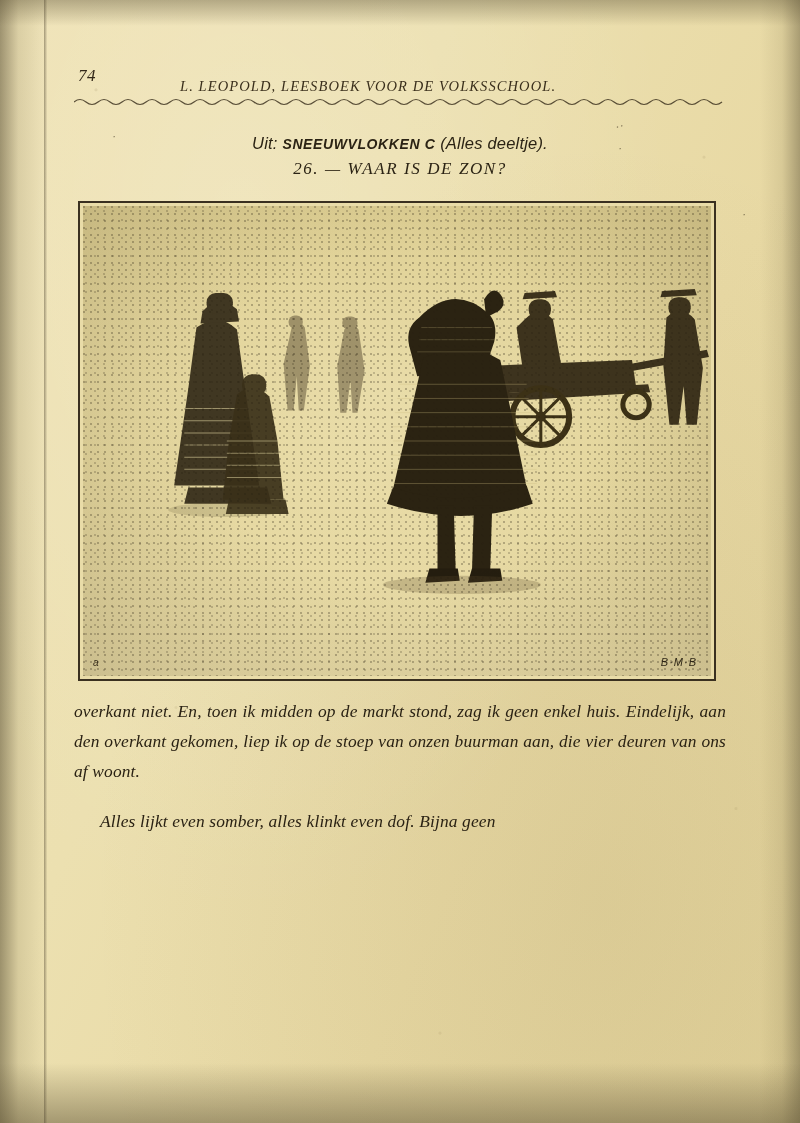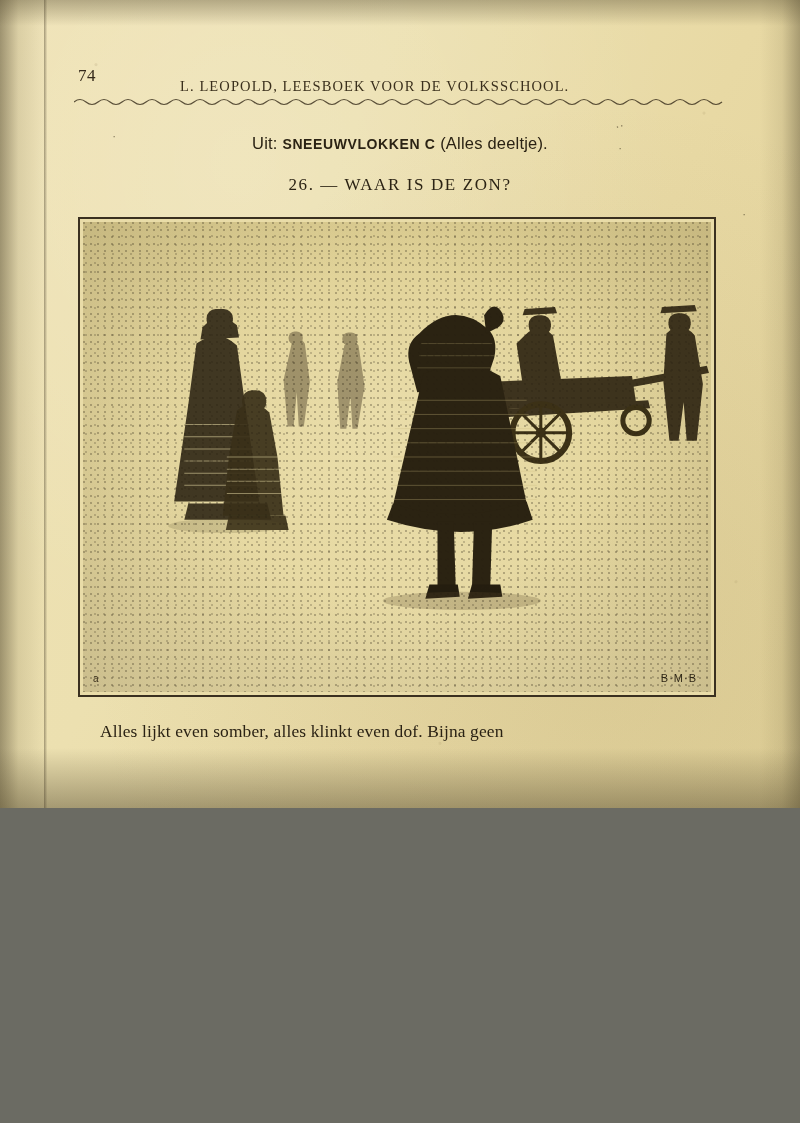--- a/index.html
+++ b/index.html
@@ -10,26 +10,27 @@
   body {
     width: 800px;
     height: 1123px;
     overflow: hidden;
     font-family: "Liberation Serif", serif;
   }
 
   #page {
     position: relative;
     width: 800px;
-    height: 808px;
+    height: 1123px;
     background:
       radial-gradient(ellipse at 30% 20%, rgba(255,255,255,0.16), rgba(255,255,255,0) 55%),
       radial-gradient(ellipse at 75% 80%, rgba(120,100,50,0.10), rgba(255,255,255,0) 60%),
       linear-gradient(115deg, #efe2b4 0%, #ece0b0 35%, #e8d9a4 65%, #e2d29a 100%);
     overflow: hidden;
+    font-style: italic;
   }
 
   
   .edge {
     position: absolute;
     pointer-events: none;
   }
   .edge-left {
     left: 0; top: 0; bottom: 0; width: 46px;
     background: linear-gradient(to right, rgba(90,80,52,0.55), rgba(120,108,70,0.18) 40%, rgba(0,0,0,0) 100%);
@@ -119,21 +120,21 @@
   .source-line .lead { font-weight: 400; }
   .source-line .title {
     font-weight: 700;
     font-size: 14px;
     letter-spacing: .6px;
     margin-top: 13px;
   }
   .source-line .sub { font-weight: 400; }
 
   .section-title {
-    margin-top: 22px;
+    margin-top: 6px;
     text-align: center;
     font-size: 17px;
     letter-spacing: 1.6px;
     color: #2b2314;
   }
 
   
   .para {
     margin-top: 20px;
     font-size: 17.4px;
@@ -337,20 +338,21 @@
         </svg>
 
         <div class="stipple"></div>
         <div class="vignette"></div>
 
         <div class="corner-mark">a</div>
         <div class="artist-mark">B·M·B</div>
       </div>
     </figure>
 
+    <p class="para after-figure">overkant niet. En, toen ik midden op de markt stond, zag ik geen enkel huis. Eindelijk, aan den overkant gekomen, liep ik op de stoep van onzen buurman aan, die vier deuren van ons af woont.</p>
     <p class="para indent">Alles lijkt even somber, alles klinkt even dof. Bijna geen</p>
 
   </div>
 
   <div class="scan-mark" style="left:615px; top:118px; transform:rotate(-14deg);">··</div>
   <div class="scan-mark" style="left:618px; top:140px;">·</div>
   <div class="scan-mark" style="left:742px; top:206px;">·</div>
   <div class="scan-mark" style="left:112px; top:128px;">·</div>
 
 </div>

